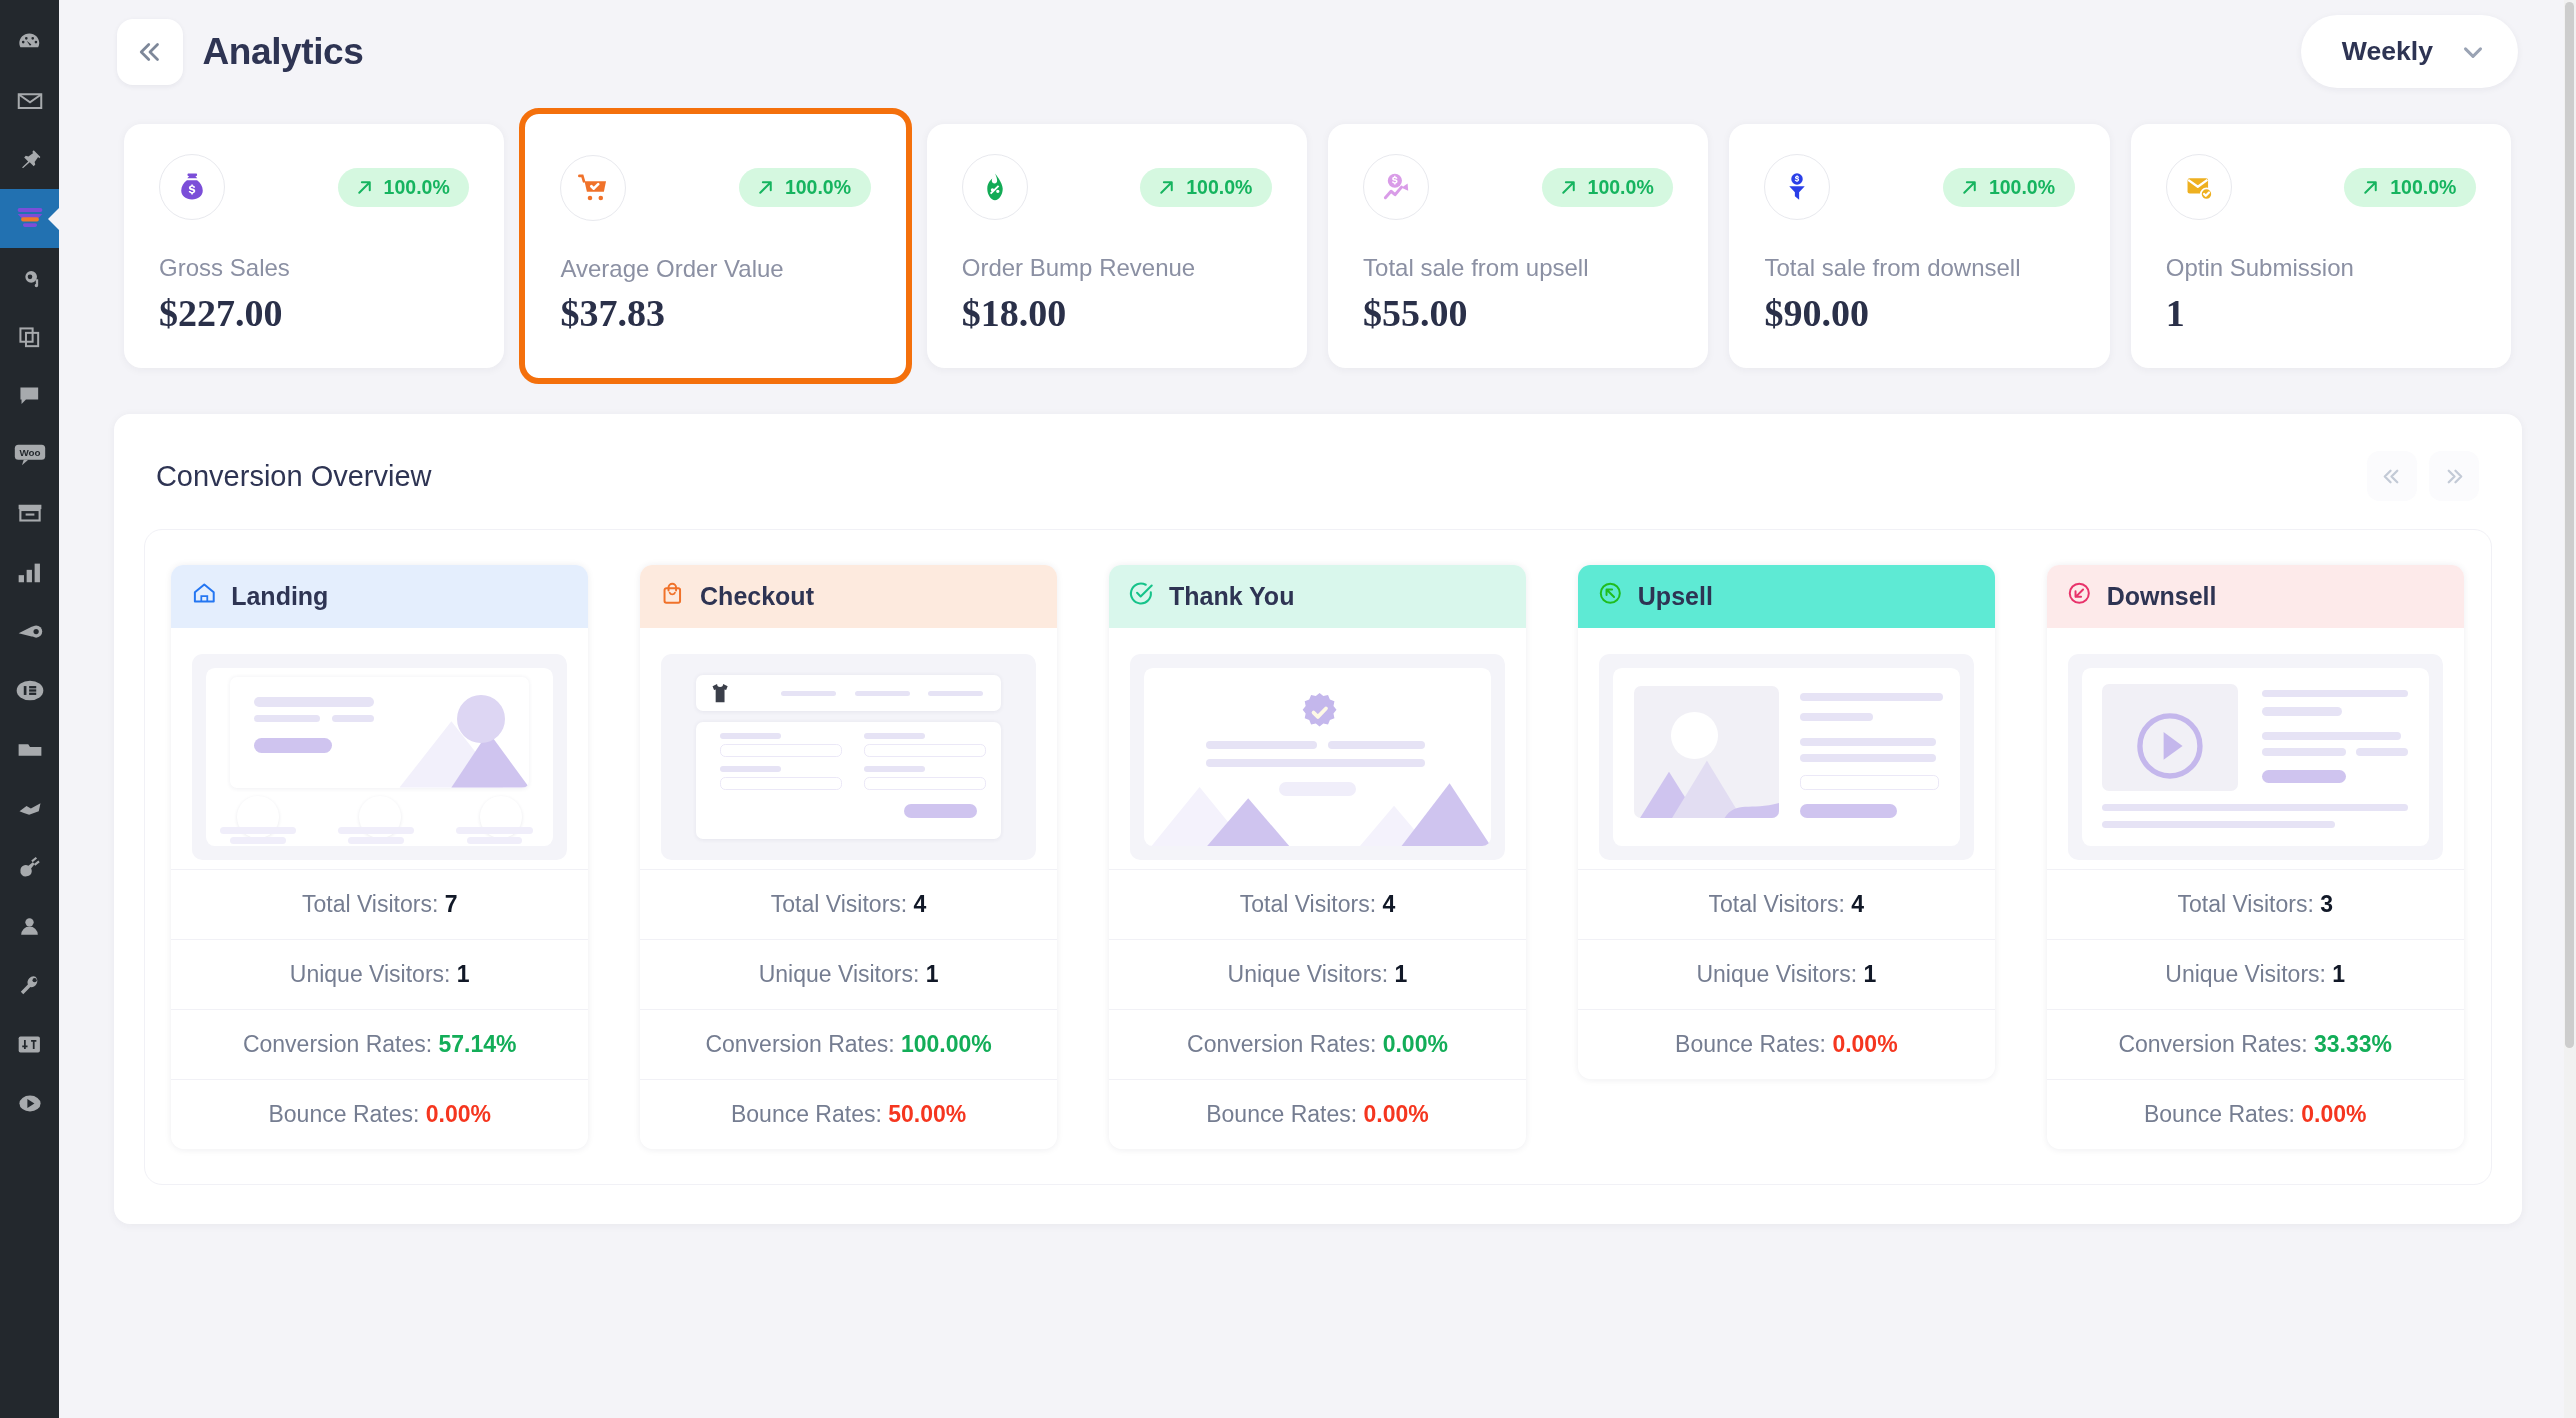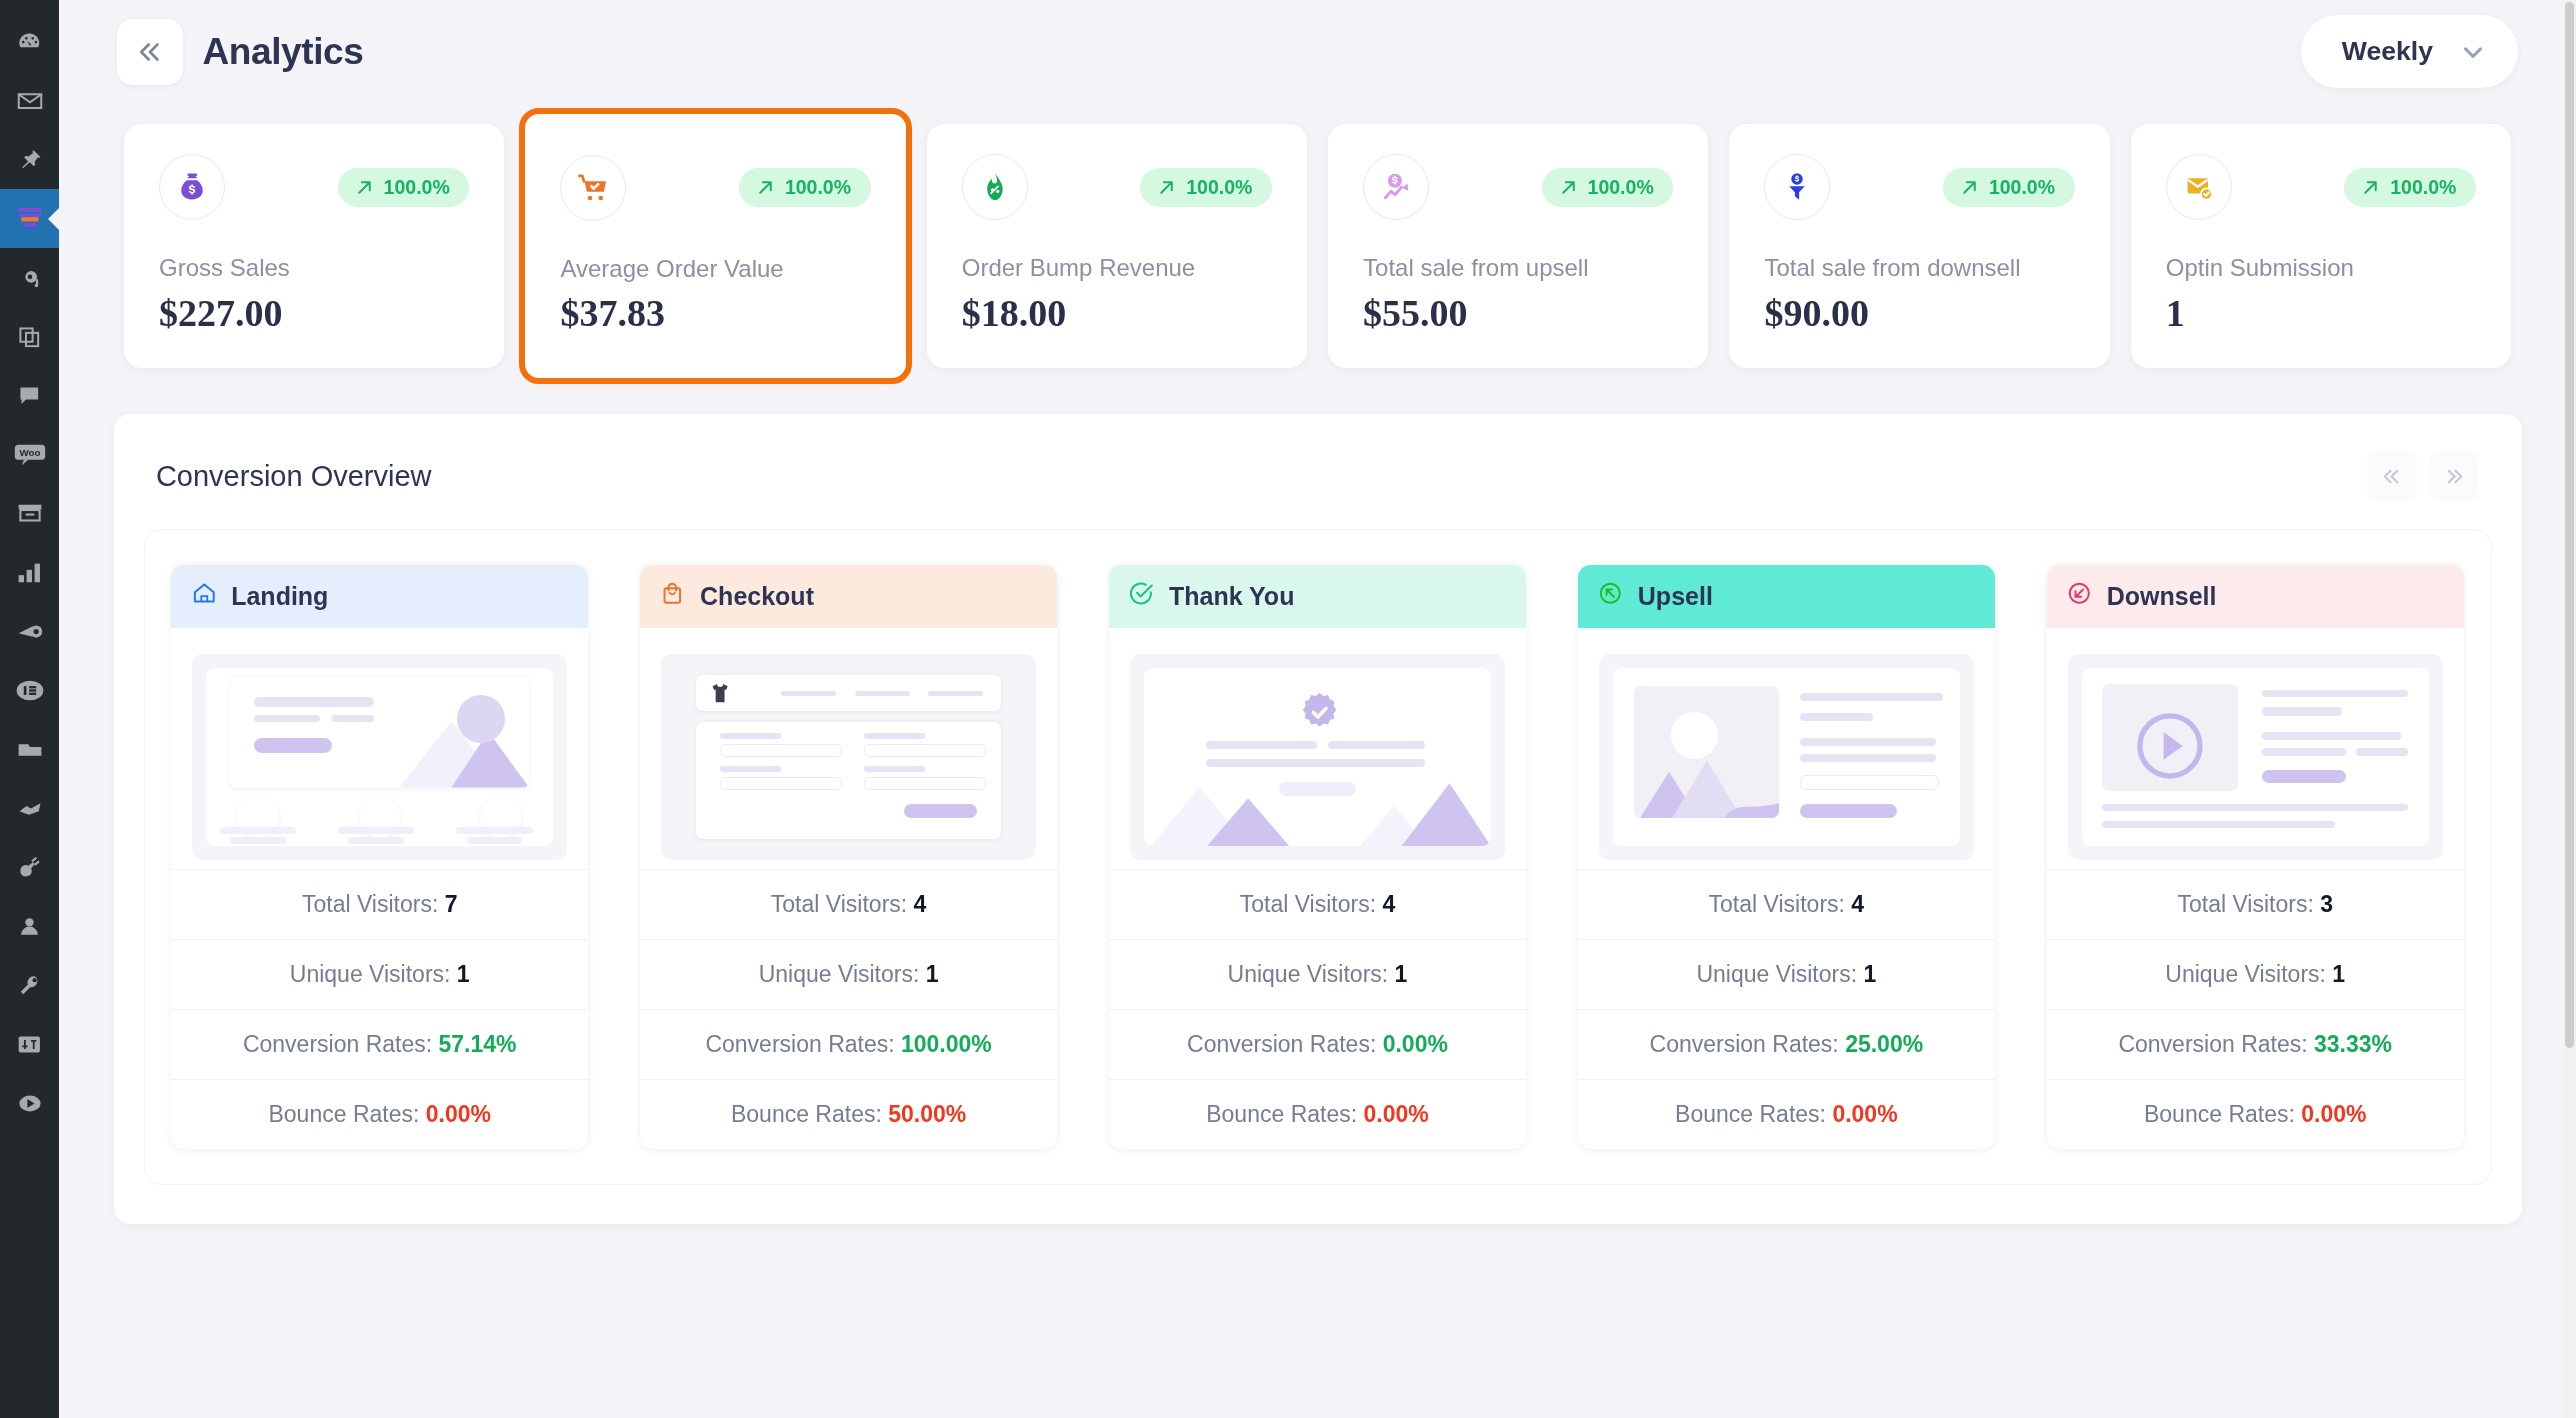--- a/index.html
+++ b/index.html
@@ -575,21 +575,20 @@
                   <div class="ph" style="position:absolute;left:54%;top:39%;width:39%;height:4.6%"></div>
                   <div class="ph" style="position:absolute;left:54%;top:48%;width:39%;height:4.6%"></div>
                   <div class="ph-box" style="position:absolute;left:54%;top:60%;width:40%;height:8.5%"></div>
                   <div class="ph" style="position:absolute;left:54%;top:76%;width:28%;height:8%;border-radius:12.4px;background:#cfc4ef"></div>
                 </div>
               </div>
             </div>
             <div class="step-stats">
               <div class="stat-row"><span>Total Visitors:</span> <b>4</b></div>
               <div class="stat-row"><span>Unique Visitors:</span> <b>1</b></div>
-              <div class="stat-row"><span>Conversion Rates:</span> <span class="good">25.00%</span></div>
               <div class="stat-row"><span>Bounce Rates:</span> <span class="bad">0.00%</span></div>
             </div>
           </div>
           <div class="step-card">
             <div class="step-head" style="background:#fdeaea">
               <span><svg width="26.6" height="26.6" viewBox="0 0 24 24">
                   <circle cx="12" cy="12" r="8.6" fill="none" stroke="#e8336b" stroke-width="1.8"></circle>
                   <path fill="none" stroke="#e8336b" stroke-width="1.8" stroke-linecap="round" stroke-linejoin="round" d="M15.4 8.6L8.8 15.2M8.6 10.2v5h5"></path>
                 </svg></span>
               <span>Downsell</span>

